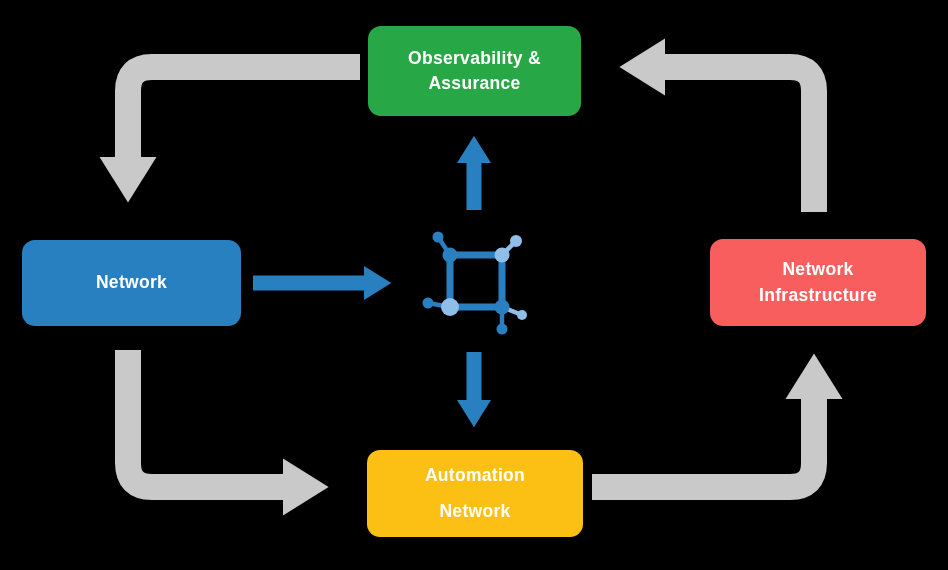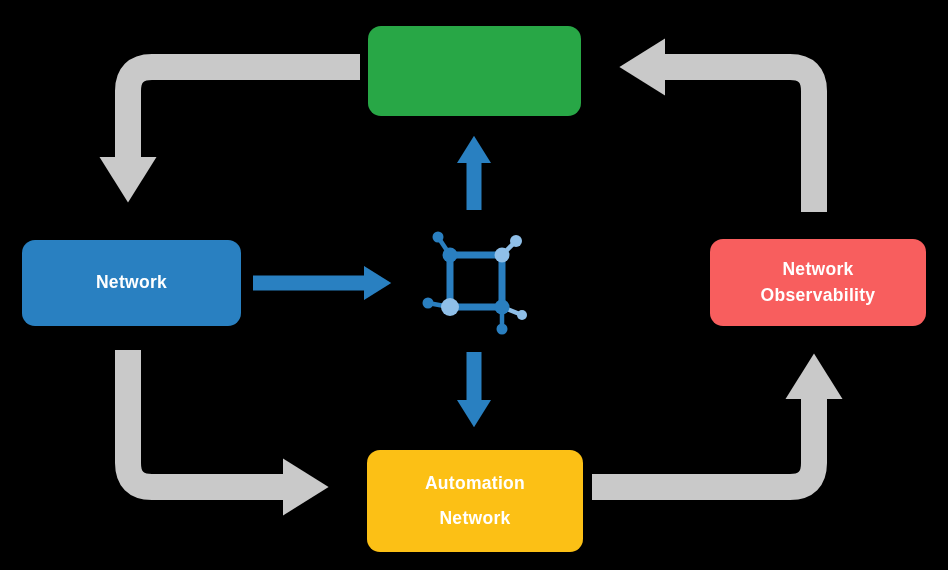--- a/index.html
+++ b/index.html
@@ -34,21 +34,21 @@
     color: #ffffff;
     font-weight: 600;
     font-size: 17.5px;
     line-height: 1.45;
     letter-spacing: 0.3px;
     text-align: center;
   }
   .node-observability { left: 368px; top: 26px;  width: 213px; height: 90px; background: #28a746; }
   .node-operations    { left: 22px;  top: 240px; width: 219px; height: 86px; background: #2980c1; }
   .node-infrastructure{ left: 710px; top: 239px; width: 216px; height: 87px; background: #f85e5e; }
-  .node-automation    { left: 367px; top: 450px; width: 216px; height: 102px; background: #fcc015; gap: 10px; }
+  .node-automation    { left: 367px; top: 450px; width: 216px; height: 87px; background: #fcc015; gap: 10px; }
   .center-icon {
     position: absolute;
     left: 414px;
     top: 221px;
     width: 124px;
     height: 124px;
   }
 </style>
 </head>
 <body>
@@ -69,29 +69,31 @@
     <path d="M 128 350 V 463 Q 128 487 152 487 H 300" fill="none" stroke="#c9c9c9" stroke-width="26" marker-end="url(#head-gray)"></path>
     <path d="M 592 487 H 790 Q 814 487 814 463 V 382" fill="none" stroke="#c9c9c9" stroke-width="26" marker-end="url(#head-gray)"></path>
     <path d="M 814 212 V 91 Q 814 67 790 67 H 648" fill="none" stroke="#c9c9c9" stroke-width="26" marker-end="url(#head-gray)"></path>
 
     <path d="M 253 283 H 374" fill="none" stroke="#2980c1" stroke-width="15" marker-end="url(#head-blue)"></path>
     <path d="M 474 210 V 153" fill="none" stroke="#2980c1" stroke-width="15" marker-end="url(#head-blue)"></path>
     <path d="M 474 352 V 410" fill="none" stroke="#2980c1" stroke-width="15" marker-end="url(#head-blue)"></path>
   </svg>
 
   <div class="node node-observability">
+    <span>Observability &amp;</span>
+    <span>Assurance</span>
   </div>
 
   <div class="node node-operations">
     <span>Network</span>
   </div>
 
   <div class="node node-infrastructure">
     <span>Network</span>
-    <span>Observability</span>
+    <span>Infrastructure</span>
   </div>
 
   <div class="node node-automation">
     <span>Automation</span>
     <span>Network</span>
   </div>
 
   <div class="center-icon">
     <svg viewBox="0 0 124 124" width="124" height="124" xmlns="http://www.w3.org/2000/svg">
 

